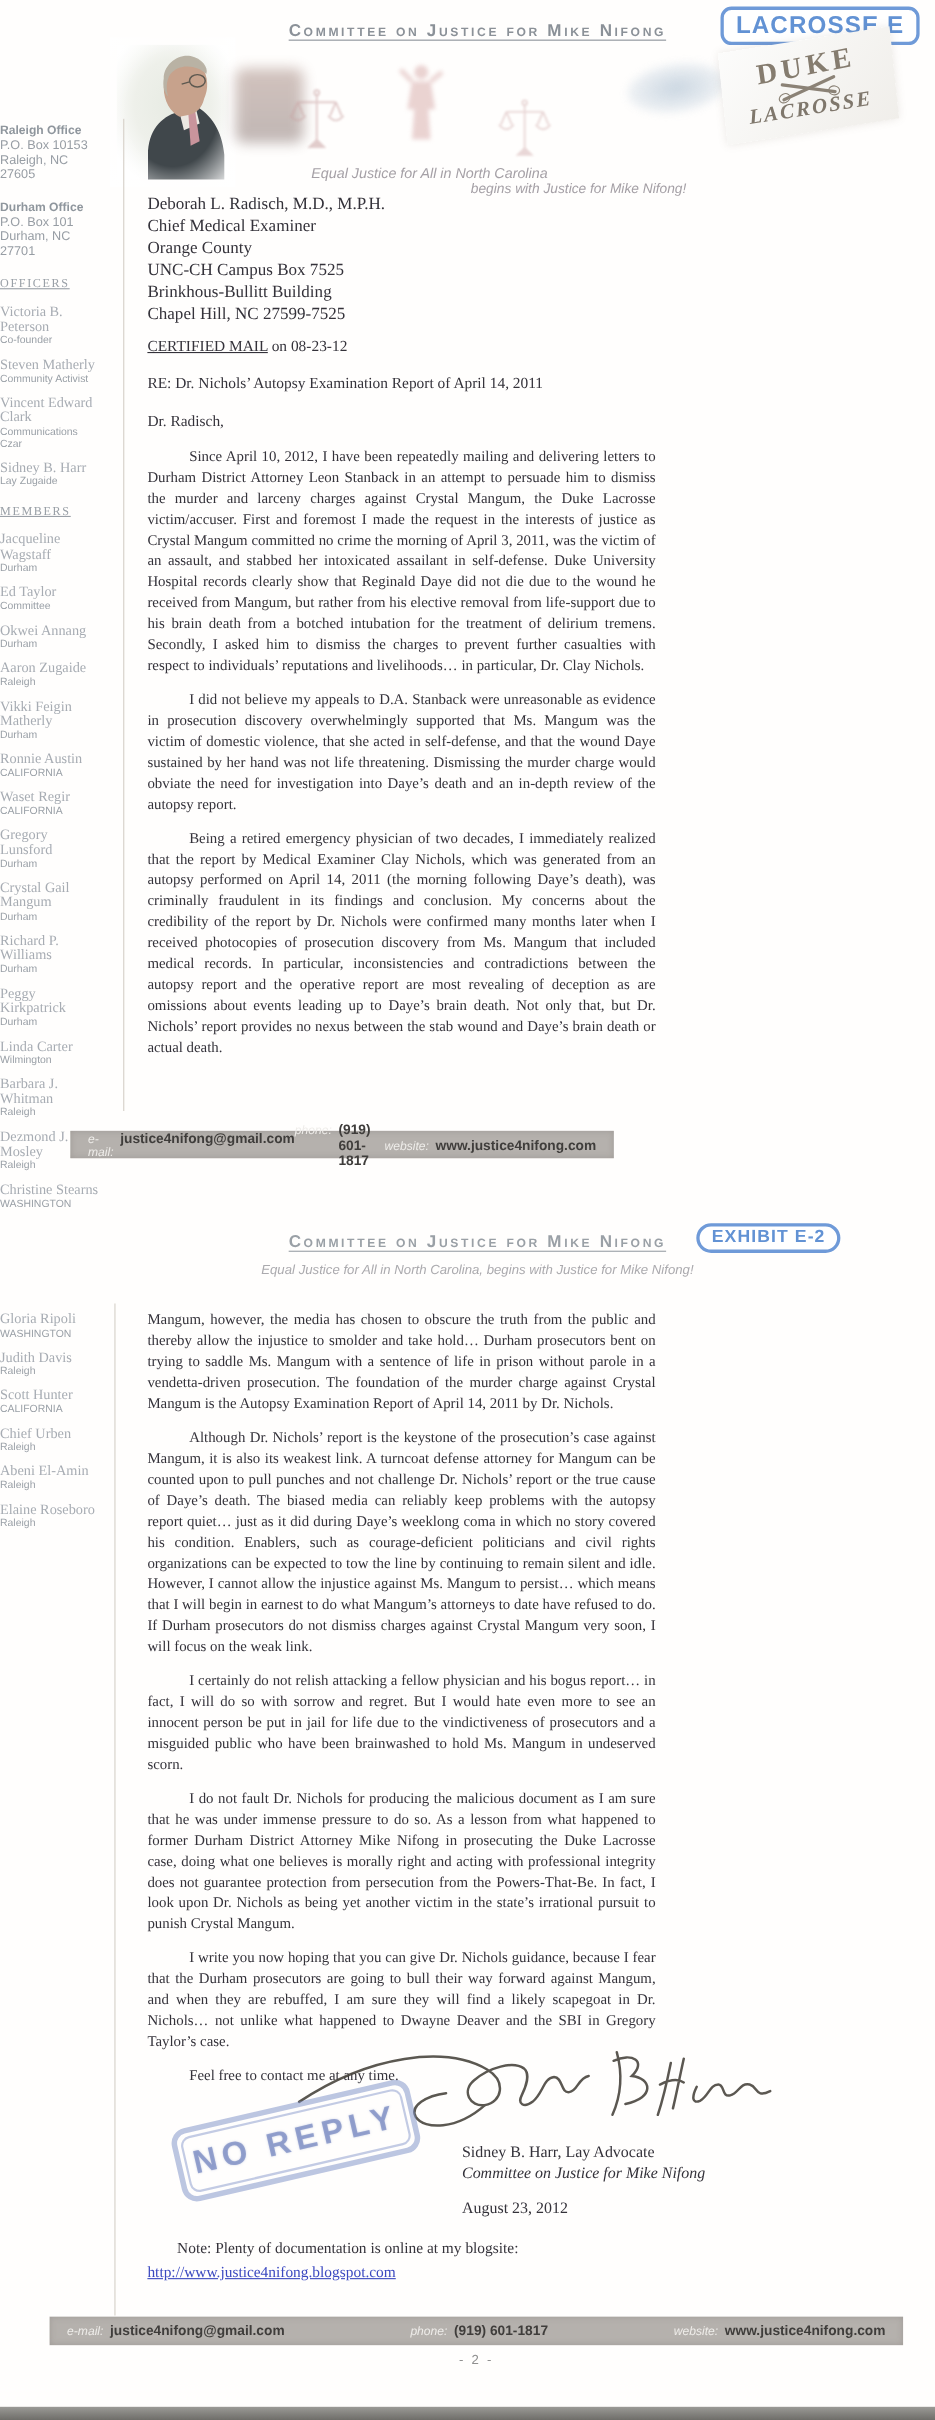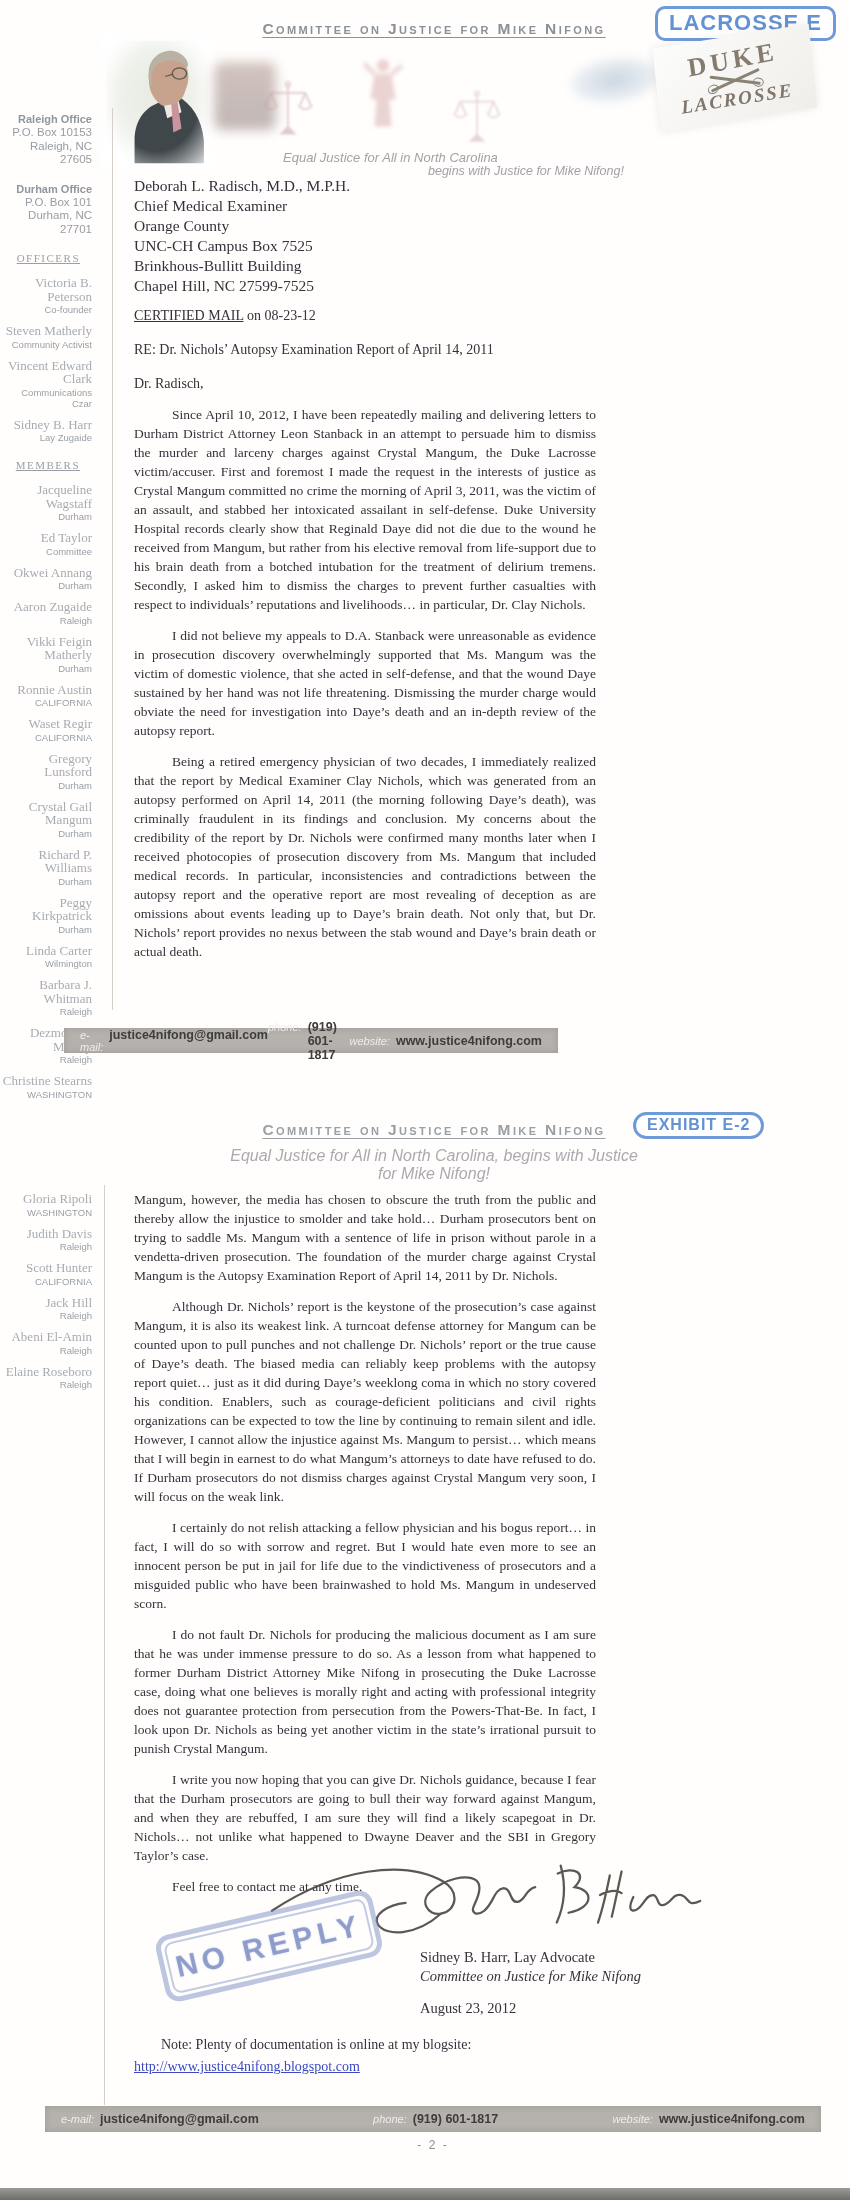--- a/index.html
+++ b/index.html
@@ -15,21 +15,21 @@
 
   .exhibit{position:absolute;font-family:"Liberation Sans",sans-serif;font-weight:bold;
     color:#6292d4;border:3.5px solid #6f9ad8;border-radius:10px;padding:1px 11px 2px;
     font-size:22px;letter-spacing:1px;background:rgba(255,255,255,.88);white-space:nowrap;}
   .ex1{left:655px;top:6px;}
   .ex2{left:633px;top:1112px;font-size:16px;border-radius:14px;}
 
   .tagline{position:absolute;font-family:"Liberation Sans",sans-serif;font-style:italic;color:#a5a0a6;}
   .tg1{left:283px;top:150px;font-size:13px;}
   .tg2{left:428px;top:164px;font-size:12.5px;}
-  .tg3{left:222px;top:1147px;width:424px;font-size:16px;text-align:center;color:#abaaae;}
+  .tg3{left:222px;top:1147px;width:424px;font-size:12px;text-align:center;color:#abaaae;}
 
   
   .photo{position:absolute;left:106px;top:40px;width:102px;height:124px;}
   .photo::after{content:"";position:absolute;inset:-6px;
     background:radial-gradient(ellipse at 50% 48%, rgba(255,255,255,0) 52%, #ffffff 96%);}
   .blob-dark{position:absolute;left:214px;top:62px;width:62px;height:68px;border-radius:8px;
     background:linear-gradient(#8a6458,#5c4440);filter:blur(6px);opacity:.38;}
   .blob-blue{position:absolute;left:570px;top:58px;width:90px;height:44px;border-radius:50%;
     background:radial-gradient(#b9c9d8,rgba(185,201,216,0));filter:blur(4px);opacity:.75;transform:rotate(-8deg);}
   .wm{position:absolute;filter:blur(1.2px);}
@@ -51,28 +51,28 @@
   .sticks span:nth-child(1){transform:translate(-50%,-50%) rotate(16deg);}
   .sticks span:nth-child(2){transform:translate(-50%,-50%) rotate(-16deg);}
   .sticks span::after{content:"";position:absolute;right:-3px;top:-4px;width:9px;height:7px;
     border:1.5px solid #8b8276;border-radius:50%;}
   .sticks span:nth-child(2)::after{left:-3px;right:auto;}
 
   
   .vline{position:absolute;width:1px;background:#d5cfc8;}
   .v1{left:112px;top:108px;height:902px;}
   .v2{left:104px;top:1185px;height:920px;}
-  .sidebar{position:absolute;left:0;width:92px;text-align:right;}
+  .sidebar{position:absolute;left:0;width:92px;}
   .sb1{top:112px;}
   .sb2{top:1192px;}
   .office{margin-bottom:15px;}
   .office-name{font-family:"Liberation Sans",sans-serif;font-size:11px;font-weight:bold;color:#8f969d;line-height:14px;}
   .office-line{font-family:"Liberation Sans",sans-serif;font-size:11.5px;color:#979da4;line-height:13.5px;}
   .sb-heading{font-size:11px;letter-spacing:1.5px;color:#9aa0a7;text-decoration:underline;
-    margin:16px 12px 12px;font-family:"Liberation Serif",serif;}
+    margin:16px 0 12px;font-family:"Liberation Serif",serif;}
   .sb-item{margin-bottom:9px;}
   .sb-name{display:block;font-size:13px;color:#a7acb3;line-height:13.5px;}
   .sb-sub{display:block;font-family:"Liberation Sans",sans-serif;font-size:9.5px;color:#9aa0a7;line-height:11px;margin-top:1px;}
 
   
   .body{position:absolute;left:134px;width:462px;font-size:13.5px;line-height:19px;text-align:justify;}
   .b1{top:176px;}
   .b2{top:1190px;}
   .recipient div{font-size:15.5px;line-height:20px;text-align:left;}
   .cert{margin:10px 0 0;font-size:14px;text-align:left;}
@@ -329,21 +329,21 @@
       </div>
     <div class="sb-item">
         <span class="sb-name">Judith Davis</span>
         <span class="sb-sub">Raleigh</span>
       </div>
     <div class="sb-item">
         <span class="sb-name">Scott Hunter</span>
         <span class="sb-sub">CALIFORNIA</span>
       </div>
     <div class="sb-item">
-        <span class="sb-name">Jack Hill</span>
+        <span class="sb-name">Chief Urben</span>
         <span class="sb-sub">Raleigh</span>
       </div>
     <div class="sb-item">
         <span class="sb-name">Abeni El-Amin</span>
         <span class="sb-sub">Raleigh</span>
       </div>
     <div class="sb-item">
         <span class="sb-name">Elaine Roseboro</span>
         <span class="sb-sub">Raleigh</span>
       </div>

